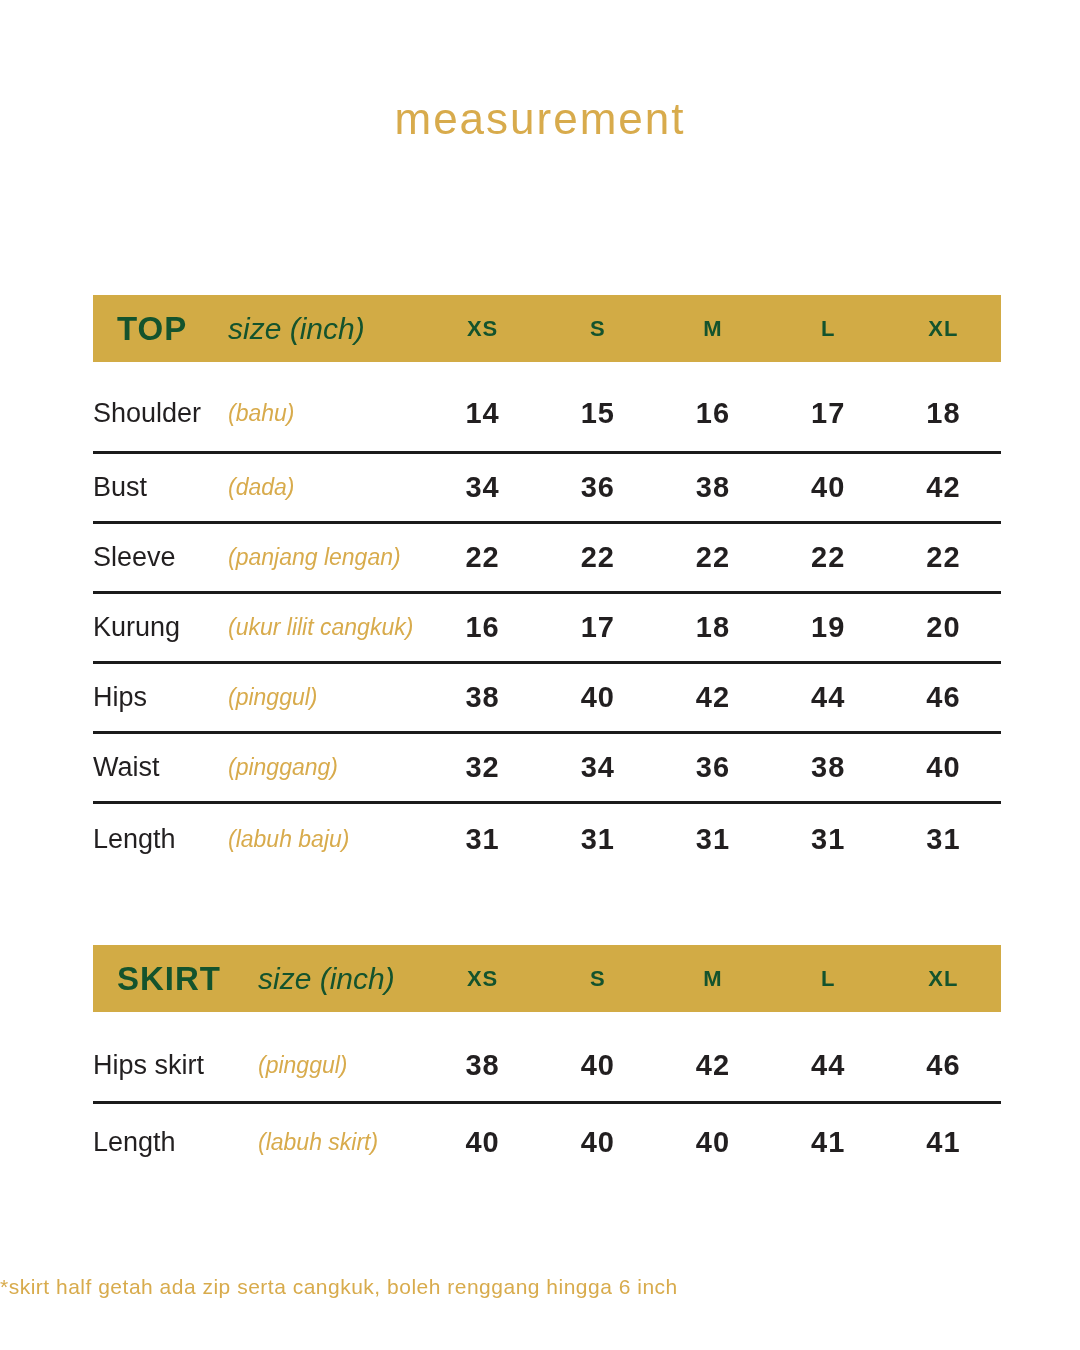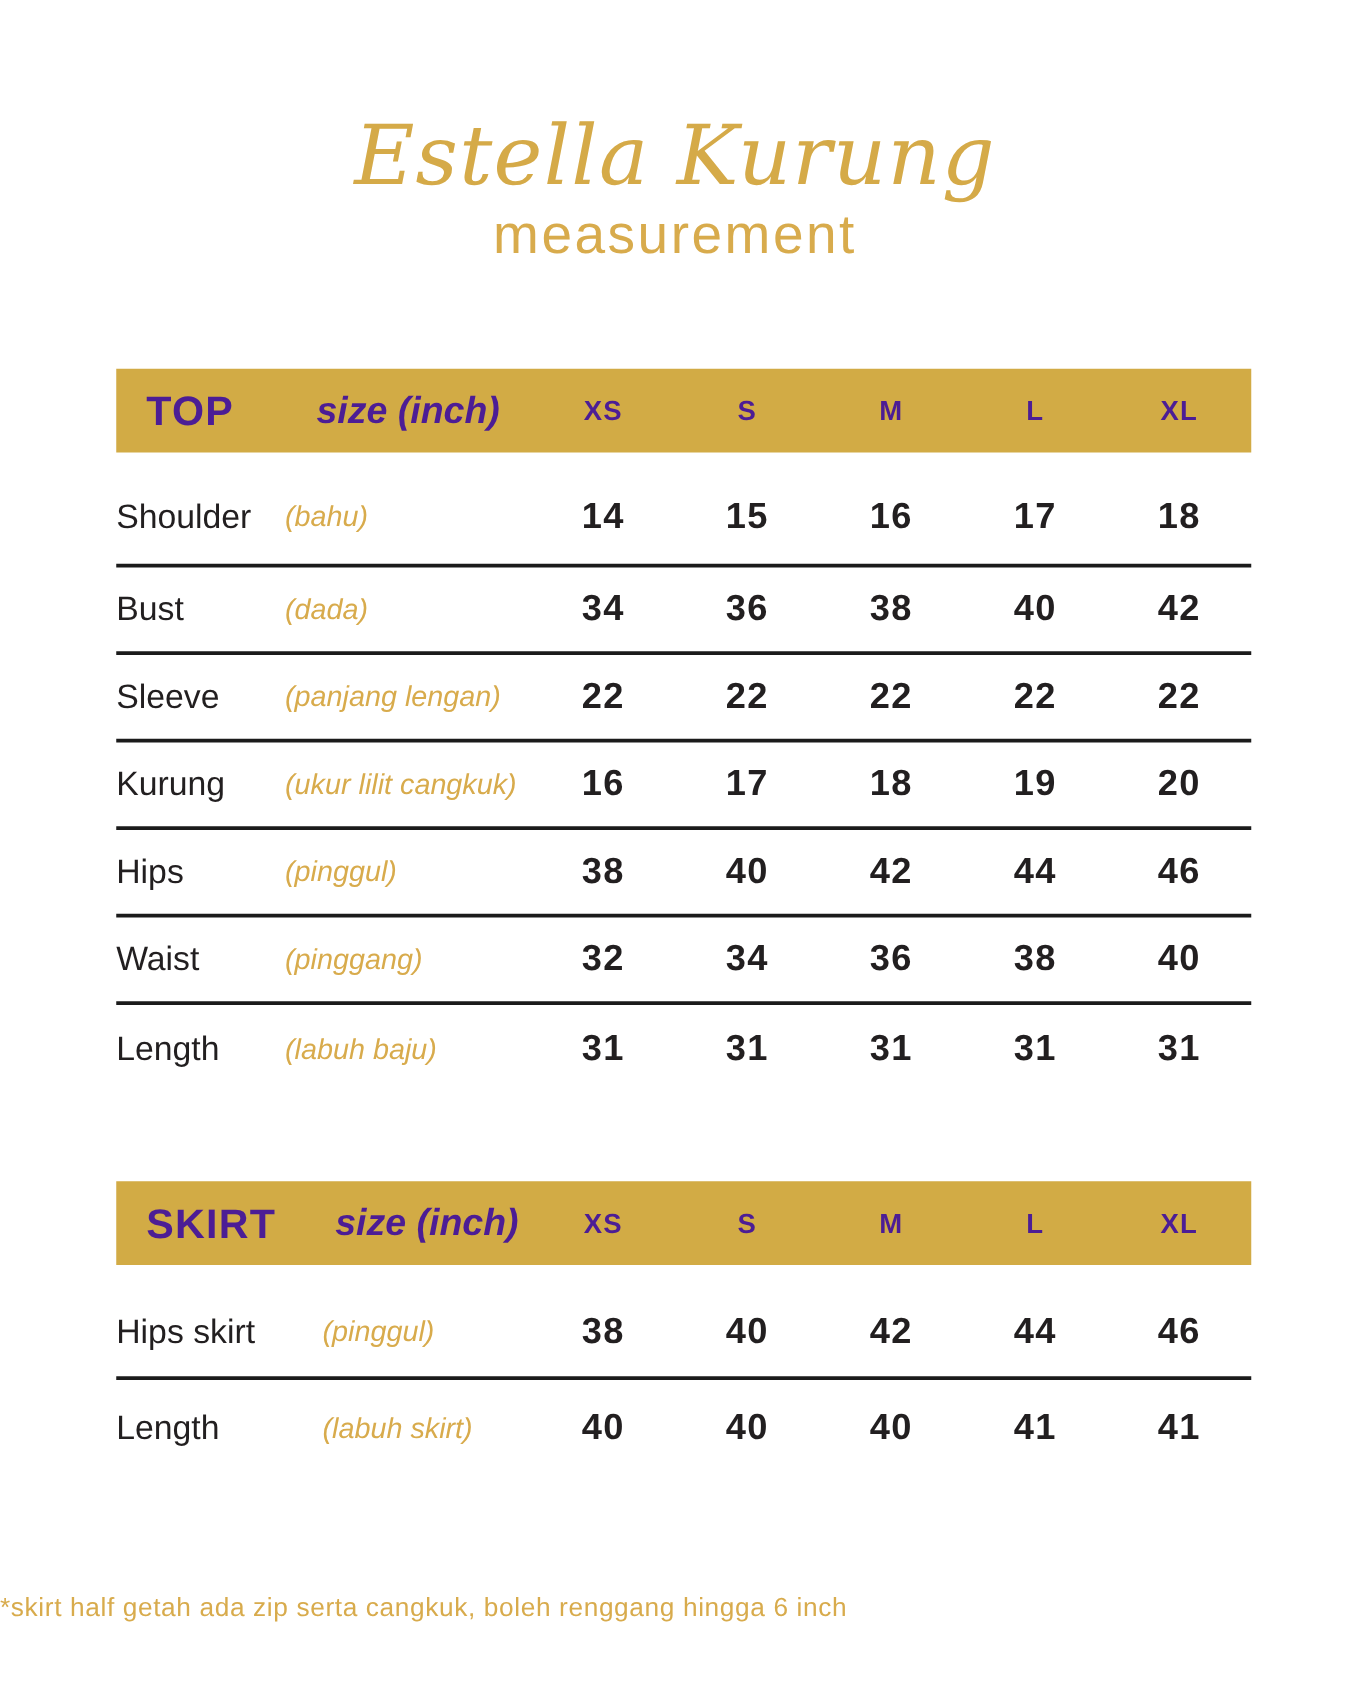--- a/index.html
+++ b/index.html
@@ -29,23 +29,23 @@
     letter-spacing:2px;margin-top:4px;
   }
 
   .size-table{position:absolute;left:93px;width:908px;}
   .size-table.top{top:295px;}
   .size-table.skirt{top:945px;}
 
   .grid-top{display:grid;grid-template-columns:135px 197px 1fr 1fr 1fr 1fr 1fr;align-items:center;}
   .grid-skirt{display:grid;grid-template-columns:165px 167px 1fr 1fr 1fr 1fr 1fr;align-items:center;}
 
-  .bar{height:67px;background:var(--gold-bar);color:#4c1d95;}
+  .bar{height:67px;background:var(--gold-bar);color:#14532d;}
   .bar-name{padding-left:24px;font-size:33px;font-weight:bold;letter-spacing:1px;}
-  .bar-unit{font-size:30px;font-weight:bold;font-style:italic;text-align:center;white-space:nowrap;}
+  .bar-unit{font-size:30px;font-weight:normal;font-style:italic;white-space:nowrap;}
   .bar-size{text-align:center;font-size:22px;font-weight:bold;letter-spacing:1px;}
 
   .row{height:70px;border-bottom:3px solid var(--line);}
   .row:last-child{border-bottom:none;}
   .size-table.top .row:first-child{height:92px;padding-top:14px;}
   .size-table.skirt .row:first-child{height:92px;padding-top:18px;}
   .size-table.skirt .row:nth-child(2){height:77px;}
 
   .row-label{font-size:27px;color:var(--ink);white-space:nowrap;}
   .row-sub{font-size:23px;font-style:italic;color:var(--gold-text);white-space:nowrap;}
@@ -56,21 +56,20 @@
     text-align:left;font-size:21px;line-height:34px;
     color:var(--gold-text);letter-spacing:0.5px;
   }
 </style>
 </head>
 <body>
 
 <div class="sheet">
 
   <div class="title-block">
-    <div class="title">Estella Kurung</div>
     <div class="subtitle">measurement</div>
   </div>
 
   <section class="size-table top">
     <header class="bar grid-top">
       <span class="bar-name">TOP</span>
       <span class="bar-unit">size (inch)</span>
     <span class="bar-size">XS</span>
         <span class="bar-size">S</span>
         <span class="bar-size">M</span>

